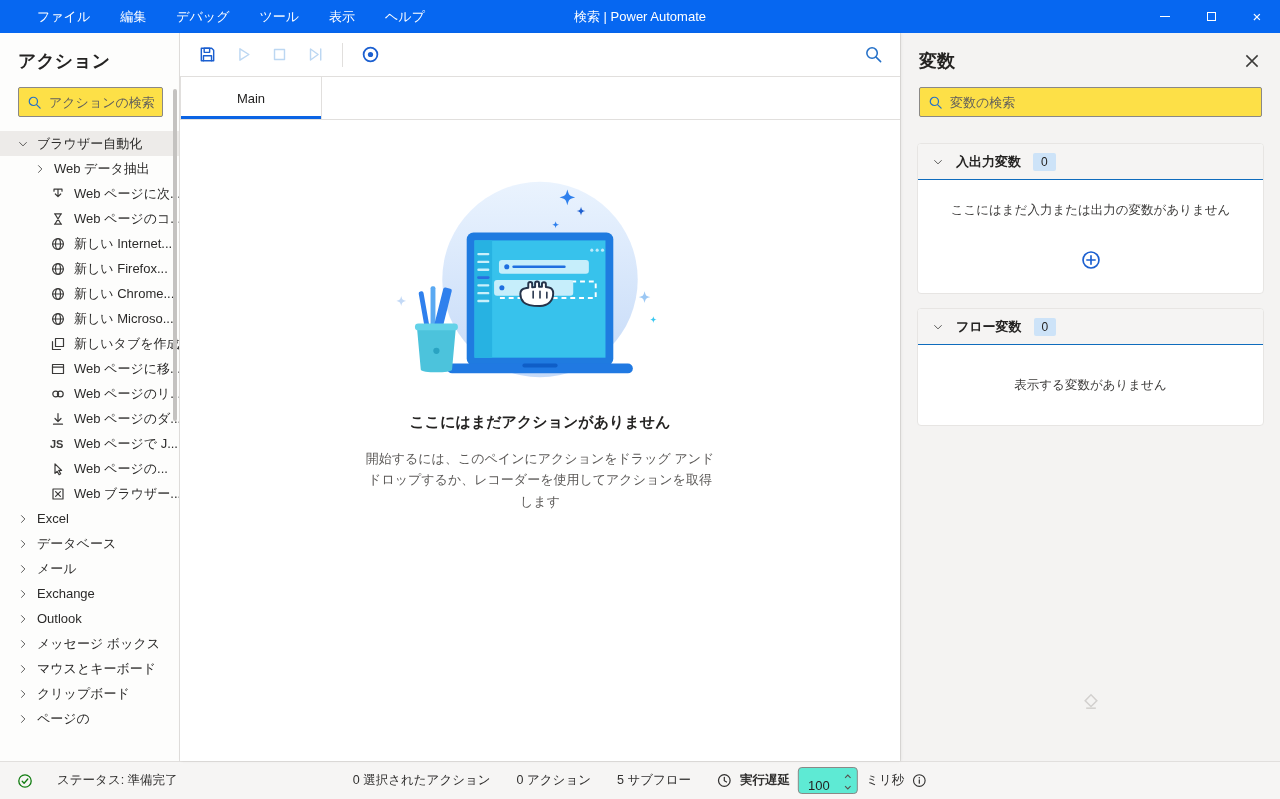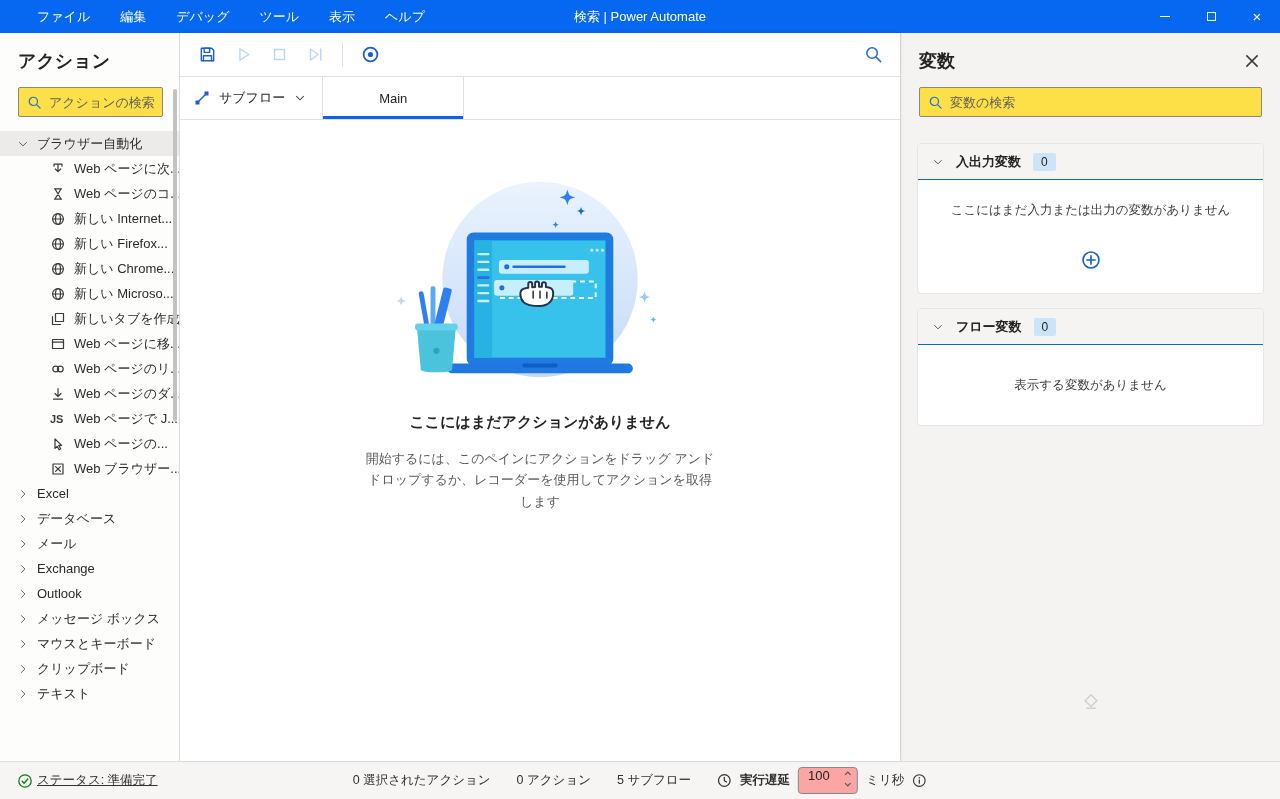--- a/index.html
+++ b/index.html
@@ -101,30 +101,30 @@
   .vs-message{ font-size:12.5px; color:#3b3a39; text-align:center; }
   .vs-add{ width:22px; height:22px; color:#1b5fd0; cursor:pointer; }
   .vs-add svg{ width:100%; height:100%; }
   .rp-eraser{ position:absolute; bottom:48px; left:50%; transform:translateX(-50%);
     width:22px; height:22px; color:#d2d0ce; }
   .rp-eraser svg{ width:100%; height:100%; }
 
   
   .statusbar{ height:38px; background:#f6f5f4; border-top:1px solid var(--border);
     display:flex; align-items:center; font-size:12.5px; color:#323130; position:relative; }
-  .sb-left{ display:flex; align-items:center; gap:4px; margin-left:17px;text-decoration:underline; }
+  .sb-left{ display:flex; align-items:center; gap:24px; margin-left:17px; }
   .sb-check{ width:16px; height:16px; color:#107c10; }
   .sb-check svg{ width:100%; height:100%; }
   .sb-center{ position:absolute; left:50%; transform:translateX(-50%); display:flex;
     align-items:center; gap:26px; white-space:nowrap; }
   .sb-delay{ display:flex; align-items:center; gap:8px; }
   .sb-clock{ width:15px; height:15px; color:#323130; }
   .sb-clock svg, .sb-info svg{ width:100%; height:100%; }
   .delay-input{ width:60px; height:27px; border:1px solid var(--inputborder); border-radius:4px;
-    background:#fca5a5; display:flex; align-items:flex-start; overflow:hidden; }
+    background:#5eead4; display:flex; align-items:flex-end; overflow:hidden; }
   .delay-input input{ width:38px; border:none; outline:none; font-size:13px; padding-left:9px;
     font-family:"Liberation Sans",sans-serif; color:#242322; background:transparent; }
   .spin{ display:flex; flex-direction:column; margin-left:auto; margin-right:3px; }
   .spin-btn{ width:12px; height:11px; color:#55524f; cursor:pointer; }
   .spin-btn svg{ width:100%; height:100%; }
   .sb-info{ width:15px; height:15px; color:#323130; }
 </style>
 </head>
 <body>
 
@@ -164,20 +164,28 @@
     </div>
     <div class="tree" id="action-tree">
         <div class="tree-row kind-group selected">
           <span class="chev">
             <svg viewBox="0 0 16 16" fill="none" stroke="currentColor" stroke-width="1.2" stroke-linecap="round" stroke-linejoin="round">
               <path d="M3.5 6l4.5 4.5L12.5 6"></path>
             </svg>
           </span>
           <span>ブラウザー自動化</span>
         </div>
+        <div class="tree-row kind-subgroup">
+          <span class="chev">
+            <svg viewBox="0 0 16 16" fill="none" stroke="currentColor" stroke-width="1.2" stroke-linecap="round" stroke-linejoin="round">
+              <path d="M6 3.5L10.5 8 6 12.5"></path>
+            </svg>
+          </span>
+          <span>Web データ抽出</span>
+        </div>
         <div class="tree-row kind-action">
           <span class="node-icon">
             <svg viewBox="0 0 16 16" fill="none" stroke="currentColor" stroke-width="1.2" stroke-linecap="round" stroke-linejoin="round">
               <path d="M4 3.2h8M8 3.2v7.3M5.3 8L8 10.7 10.7 8M4 3.2v2M12 3.2v2"></path>
             </svg>
           </span>
           <span>Web ページに次...</span>
         </div>
         <div class="tree-row kind-action">
           <span class="node-icon">
@@ -346,21 +354,21 @@
             </svg>
           </span>
           <span>クリップボード</span>
         </div>
         <div class="tree-row kind-group">
           <span class="chev">
             <svg viewBox="0 0 16 16" fill="none" stroke="currentColor" stroke-width="1.2" stroke-linecap="round" stroke-linejoin="round">
               <path d="M6 3.5L10.5 8 6 12.5"></path>
             </svg>
           </span>
-          <span>テキスト</span>
+          <span>ページの</span>
         </div>
       </div>
     <div class="tree-scrollbar"></div>
   </div>
 
   <div class="canvas">
     <div class="flow-toolbar" id="flow-toolbar">
         <div class="tb-btn">
           <svg viewBox="0 0 16 16" fill="none" stroke="currentColor" stroke-width="1.2" stroke-linecap="round" stroke-linejoin="round">
             <path d="M2.8 2.8h8.7l1.7 1.7v8.7H2.8z"></path>
@@ -393,35 +401,20 @@
         </div>
         <div class="tb-btn tb-search">
           <svg viewBox="0 0 16 16" fill="none" stroke="currentColor" stroke-width="1.2" stroke-linecap="round" stroke-linejoin="round">
             <circle cx="6.8" cy="6.8" r="4.4" stroke-width="1.3"></circle>
             <path d="M10.2 10.2L14 14" stroke-width="1.3"></path>
           </svg>
         </div>
       </div>
 
     <div class="subflow-bar">
-      <div class="subflow-select">
-        <span class="sf-icon">
-          <svg viewBox="0 0 16 16">
-              <rect x="1.5" y="10.5" width="4" height="4" fill="currentColor"></rect>
-              <rect x="10.5" y="1.5" width="4" height="4" fill="currentColor"></rect>
-              <path d="M4.5 11.5L11.5 4.5" stroke="currentColor" stroke-width="1.4" fill="none"></path>
-            </svg>
-        </span>
-        <span>サブフロー</span>
-        <span class="chev-sm">
-          <svg viewBox="0 0 16 16">
-              <path d="M3 5.5l5 5 5-5" fill="none" stroke="currentColor" stroke-width="1.4"></path>
-            </svg>
-        </span>
-      </div>
       <div class="tab active">
         <span>Main</span>
       </div>
     </div>
 
     <div class="canvas-body">
 
       <svg class="illustration" viewBox="0 0 300 220">
         <defs>
           <linearGradient id="bgGrad" x1="0" y1="0" x2="0" y2="1">

